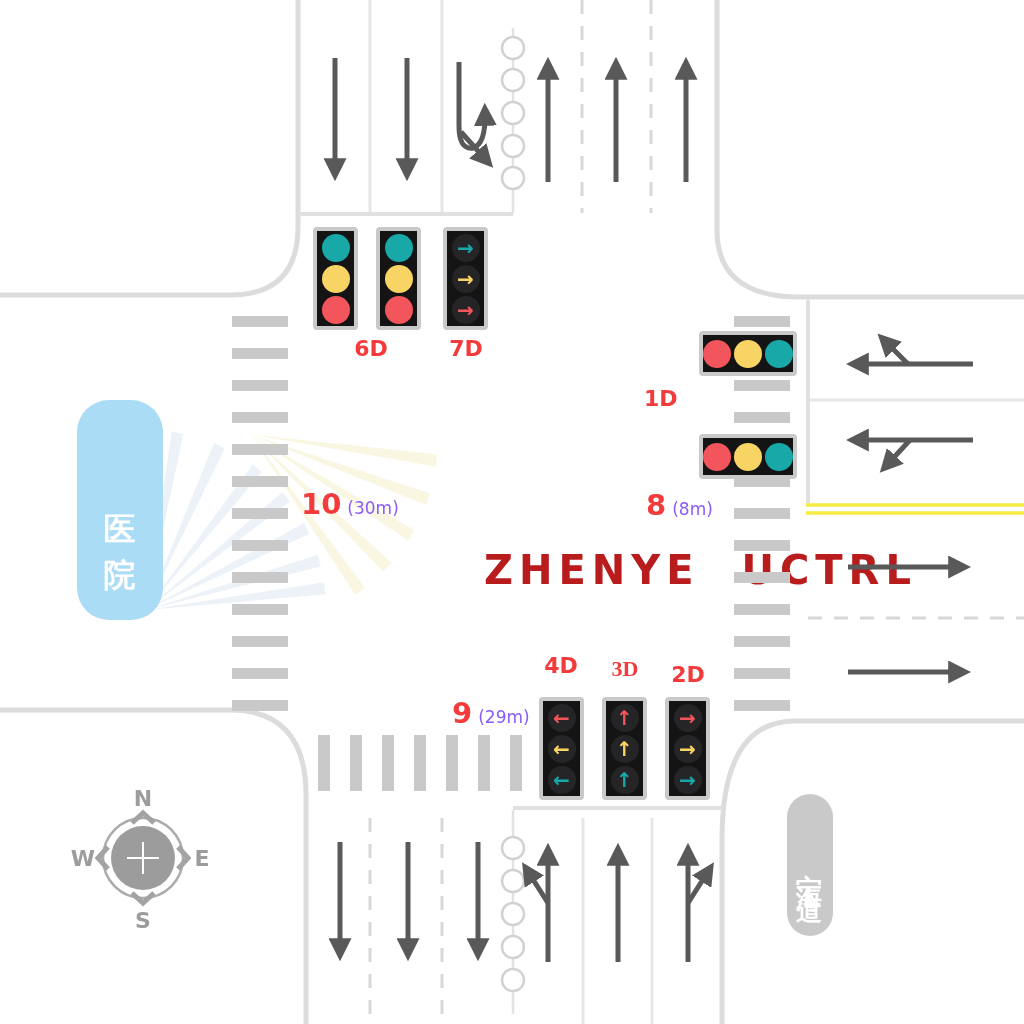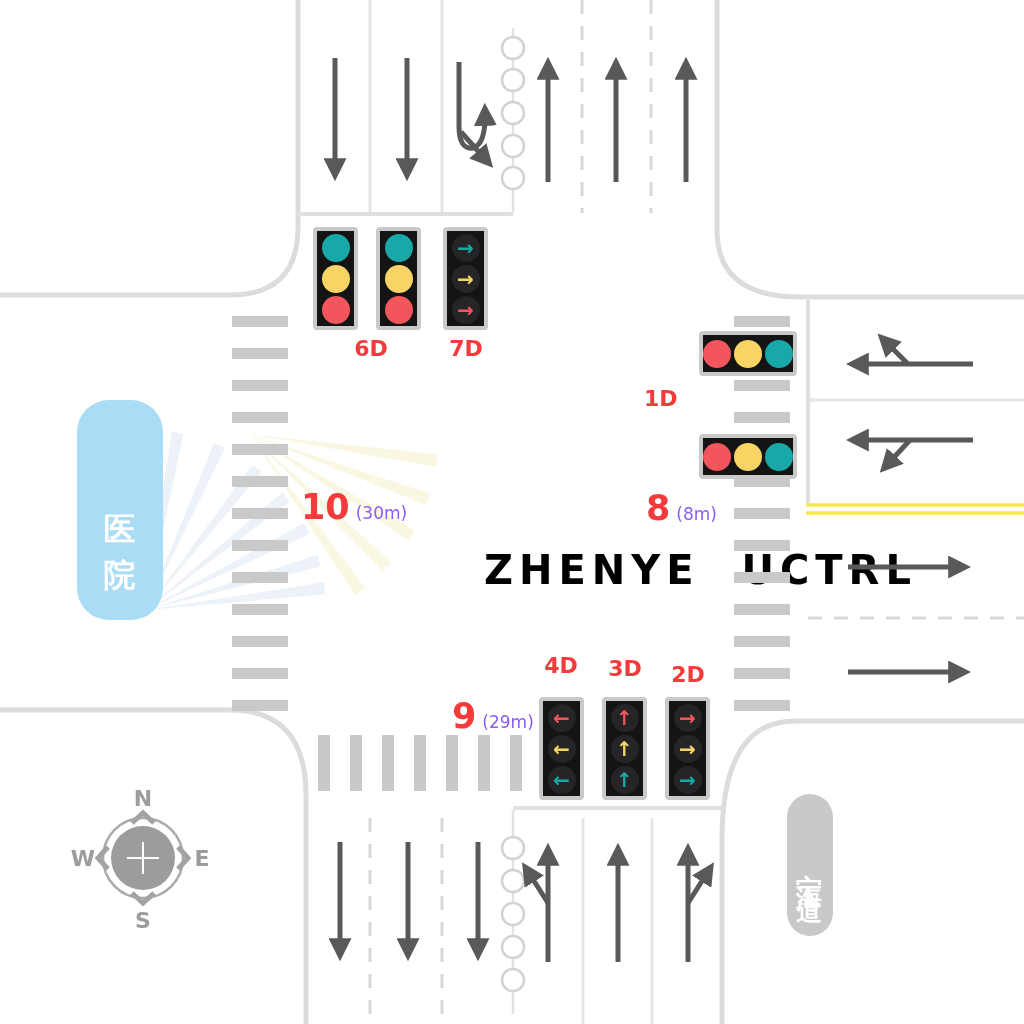--- a/index.html
+++ b/index.html
@@ -8,21 +8,21 @@
     font-family:"DejaVu Sans","Liberation Sans",sans-serif;
   }
   .abs{position:absolute;}
   
   .wm-cn{
     position:absolute;left:468px;top:442px;font-size:94px;font-weight:bold;
     color:#edf1f8;letter-spacing:14px;white-space:nowrap;line-height:1;
   }
   .wm-en{
     position:absolute;left:484px;top:550px;font-size:40px;font-weight:bold;
-    color:#000000;letter-spacing:6px;word-spacing:22px;white-space:nowrap;line-height:1;
+    color:#b91c1c;letter-spacing:6px;word-spacing:22px;white-space:nowrap;line-height:1;
   }
   
   .sig{
     position:absolute;background:#141414;border:4px solid #c9c9c9;border-radius:4px;
     display:flex;align-items:center;justify-content:center;box-sizing:border-box;z-index:5;
   }
   .sig.v{flex-direction:column;width:45px;height:103px;gap:3px;}
   .sig.h{flex-direction:row;width:98px;height:45px;gap:3px;}
   .lamp{width:28px;height:28px;border-radius:50%;flex:none;}
   .lamp.red{background:#f2555c;}
@@ -36,21 +36,21 @@
   .cell.cyellow{color:#f8d464;}
   .cell.cteal{color:#18a8a8;}
   
   .sig-label{
     position:absolute;color:#f43b3b;font-size:22px;font-weight:600;line-height:1;
     text-align:center;z-index:6;white-space:nowrap;
   }
   .ped-label{
     position:absolute;display:flex;align-items:baseline;gap:6px;z-index:6;white-space:nowrap;
   }
-  .ped-label .num{color:#f43b3b;font-size:35px;font-weight:600;line-height:1;}
+  .ped-label .num{color:#f43b3b;font-size:29px;font-weight:600;line-height:1;}
   .ped-label .dist{color:#8b5cf6;font-size:17px;line-height:1;}
   
   .chip{
     position:absolute;background:#c9c9c9;color:#ffffff;font-weight:bold;z-index:4;
     display:flex;align-items:center;justify-content:center;
   }
   .chip.h{width:140px;height:40px;border-radius:20px;font-size:26px;}
   .chip.h span{letter-spacing:9px;margin-right:-9px;}
   .chip.vrt{width:46px;height:142px;border-radius:23px;font-size:26px;}
   .chip.vrt span{writing-mode:vertical-rl;text-orientation:upright;letter-spacing:12px;margin-bottom:-12px;}
@@ -314,21 +314,21 @@
       </span>
     <span class="lamp cell cteal">
         <span>→</span>
       </span>
   </div>
 
   <div class="sig-label" style="left:341px;top:338px;width:60px;">6D</div>
   <div class="sig-label" style="left:436px;top:338px;width:60px;">7D</div>
   <div class="sig-label" style="left:644px;top:388px;text-align:right;">1D</div>
   <div class="sig-label" style="left:531px;top:655px;width:60px;">4D</div>
-  <div class="sig-label" style="left:595px;top:658px;width:60px;">3D</div>
+  <div class="sig-label" style="left:595px;top:658px;width:60px;font-family:Liberation Serif, serif;">3D</div>
   <div class="sig-label" style="left:658px;top:658px;width:60px;margin-top:6px;">2D</div>
 
   <div class="ped-label" style="left:301px;top:490px;">
     <span class="num">10</span>
     <span class="dist">(30m)</span>
   </div>
   <div class="ped-label" style="left:646px;top:491px;">
     <span class="num">8</span>
     <span class="dist">(8m)</span>
   </div>

